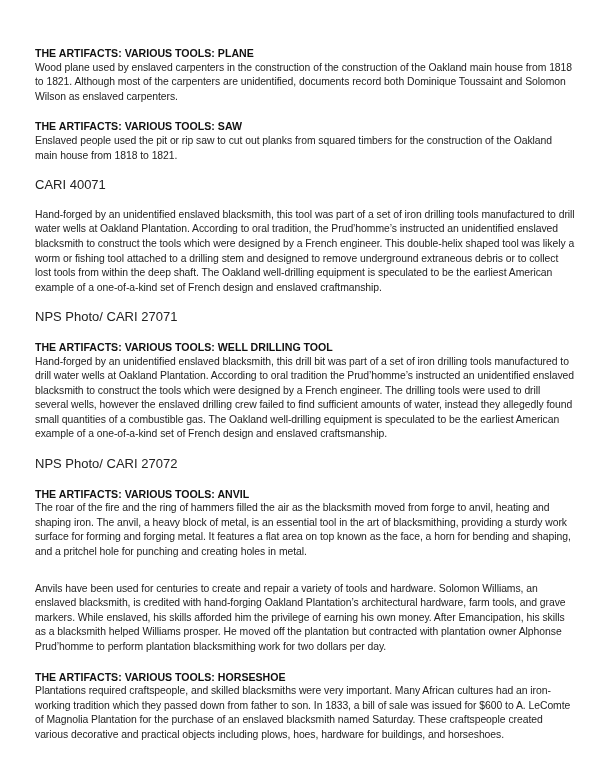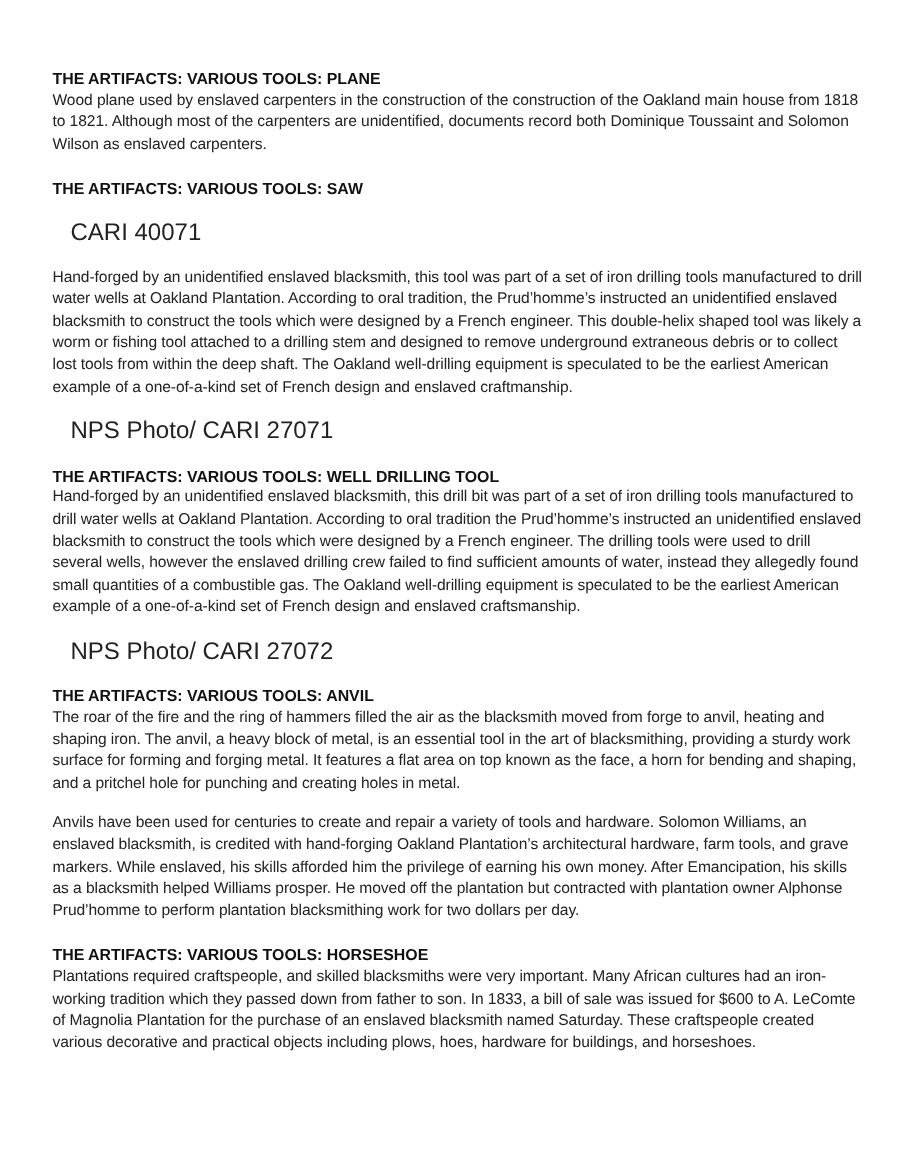--- a/index.html
+++ b/index.html
@@ -11,37 +11,38 @@
   .page { position: absolute; left: 35px; top: 46px; width: 540px; }
   .section { margin: 0 0 15px 0; }
   .heading {
     font-weight: bold; font-size: 10.6px; line-height: 14.6px; color: #111;
     margin: 0;
   }
   .para {
     font-size: 10.4px; line-height: 14.6px; margin: 0; color: #222;
     letter-spacing: -0.05px;
   }
-  .para + .para.gap { margin-top: 12px; }
+  .para + .para.gap { margin-top: 22px; }
   .caption {
-    font-size: 16px; line-height: 14.6px; margin: 0 0 15px 12px; color: #222;
+    font-size: 13px; line-height: 14.6px; margin: 0 0 15px 0; color: #222;
   }
 </style>
 </head>
 <body>
 
 <div class="page">
 
   <div class="section">
     <p class="heading">THE ARTIFACTS: VARIOUS TOOLS: PLANE</p>
     <p class="para">Wood plane used by enslaved carpenters in the construction of the construction of the Oakland main house from 1818 to 1821. Although most of the carpenters are unidentified, documents record both Dominique Toussaint and Solomon Wilson as enslaved carpenters.</p>
   </div>
 
   <div class="section">
     <p class="heading">THE ARTIFACTS: VARIOUS TOOLS: SAW</p>
+    <p class="para">Enslaved people used the pit or rip saw to cut out planks from squared timbers for the construction of the Oakland main house from 1818 to 1821.</p>
   </div>
   <p class="caption">CARI 40071</p>
 
   <div class="section">
     <p class="para">Hand-forged by an unidentified enslaved blacksmith, this tool was part of a set of iron drilling tools manufactured to drill water wells at Oakland Plantation. According to oral tradition, the Prud’homme’s instructed an unidentified enslaved blacksmith to construct the tools which were designed by a French engineer. This double-helix shaped tool was likely a worm or fishing tool attached to a drilling stem and designed to remove underground extraneous debris or to collect lost tools from within the deep shaft. The Oakland well-drilling equipment is speculated to be the earliest American example of a one-of-a-kind set of French design and enslaved craftmanship.</p>
   </div>
   <p class="caption">NPS Photo/ CARI 27071</p>
 
   <div class="section">
     <p class="heading">THE ARTIFACTS: VARIOUS TOOLS: WELL DRILLING TOOL</p>

